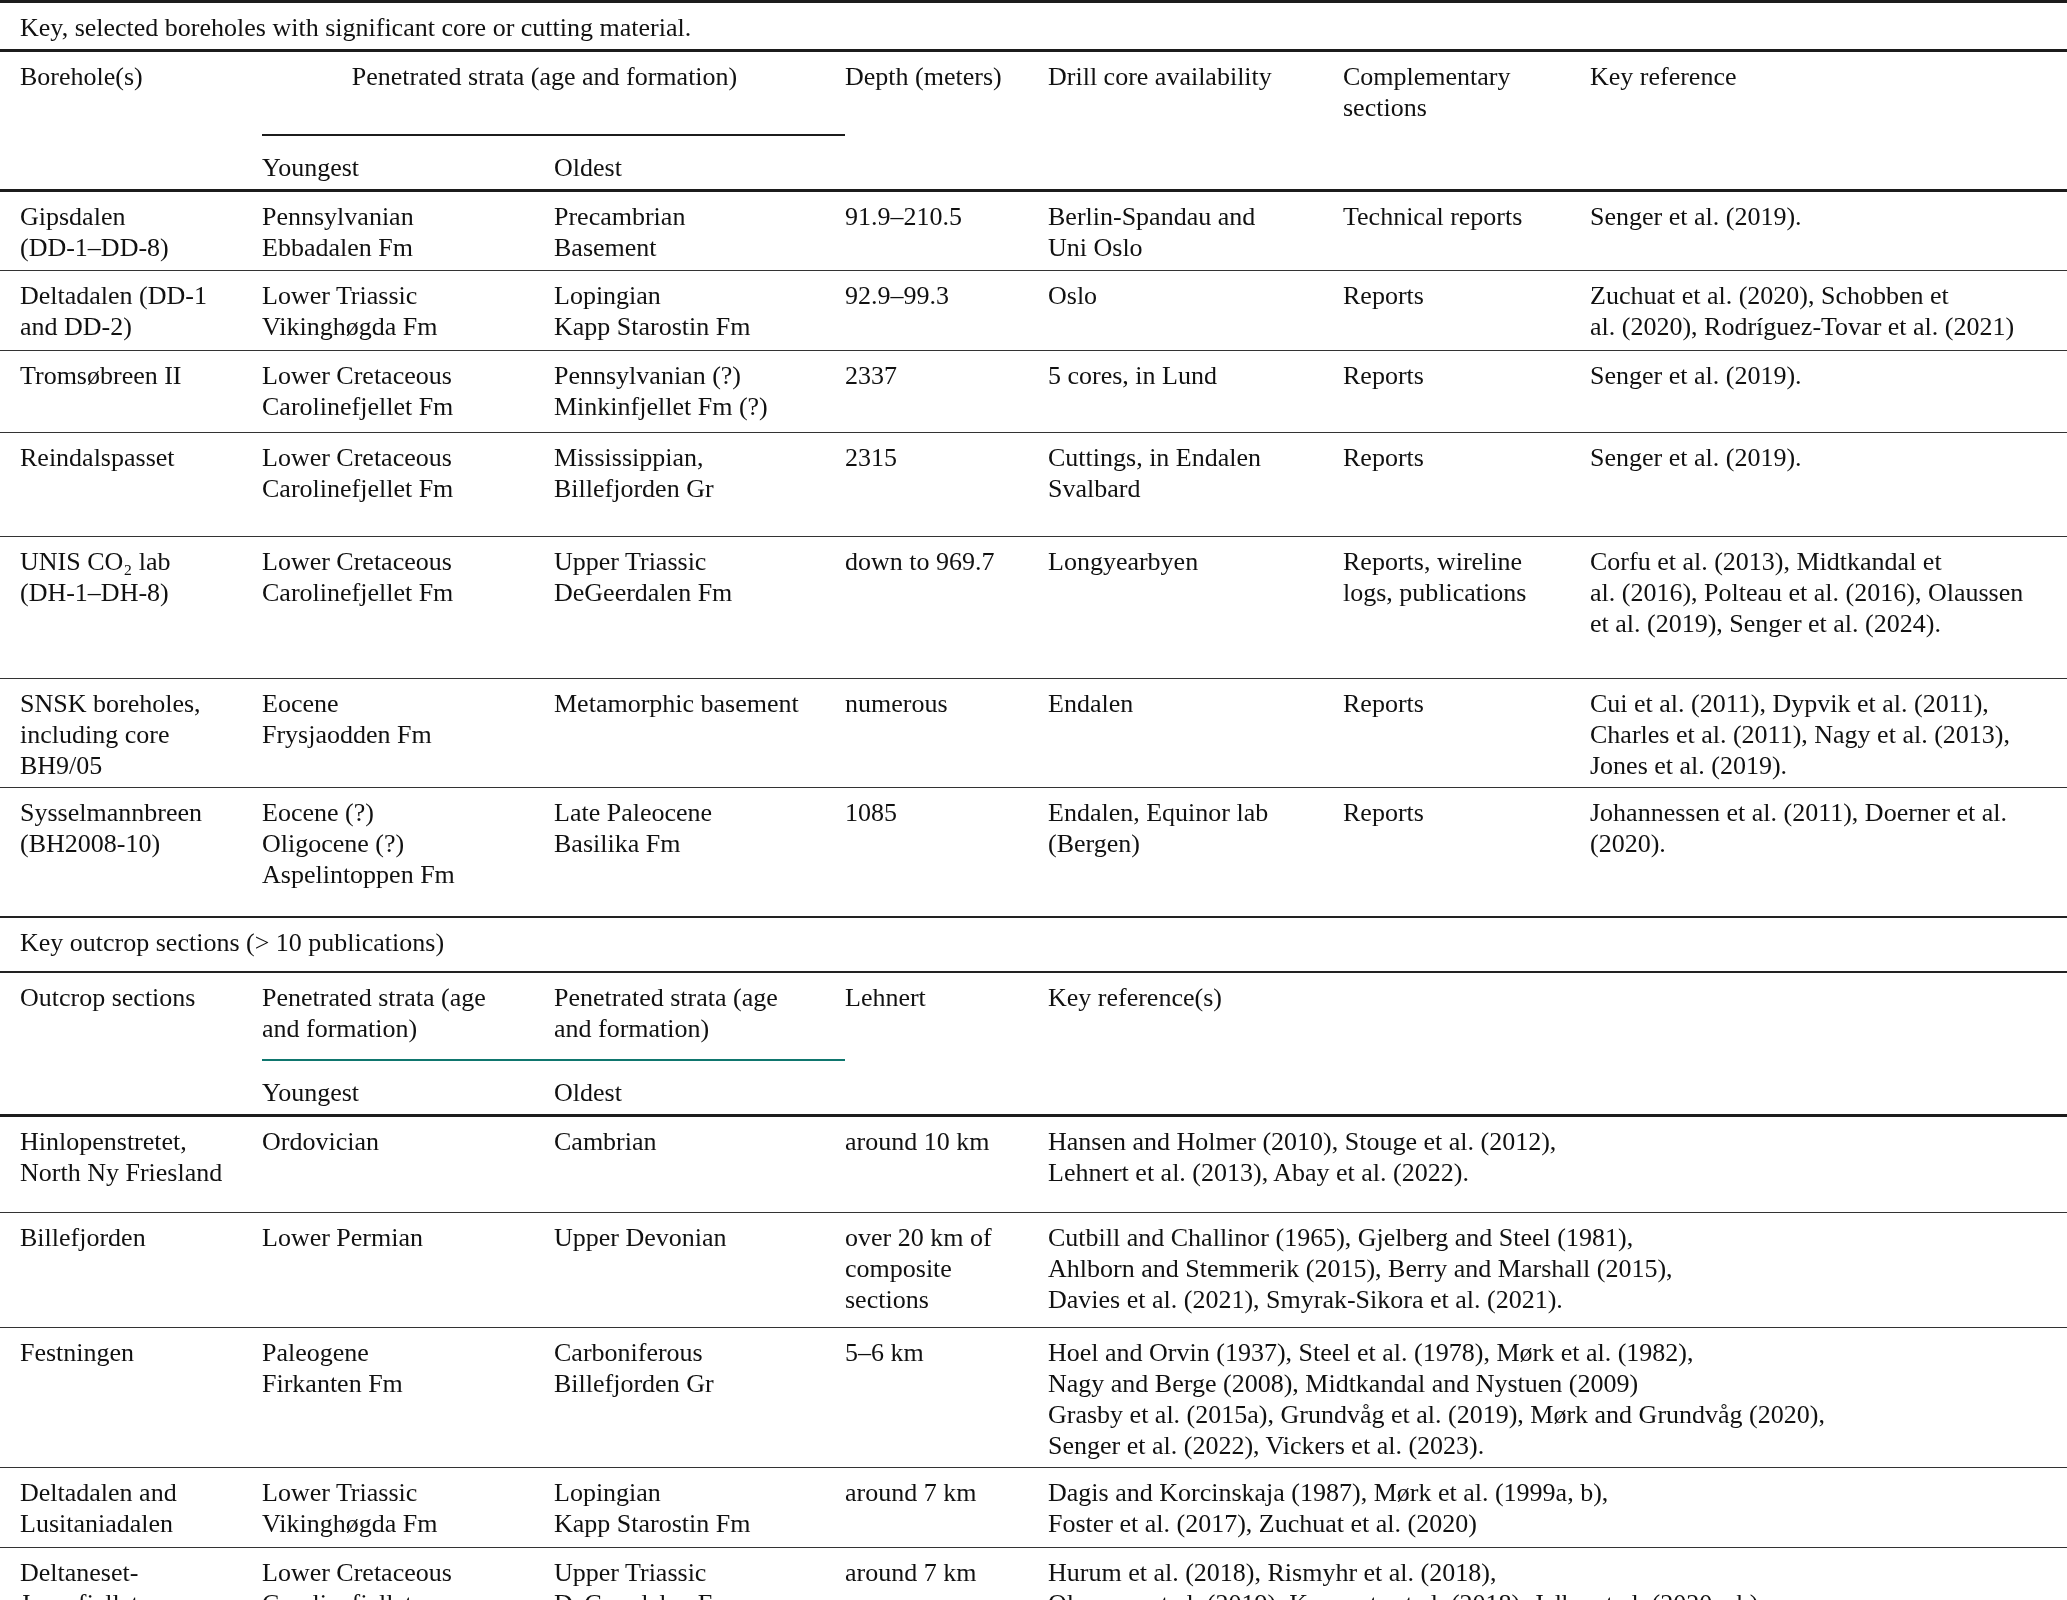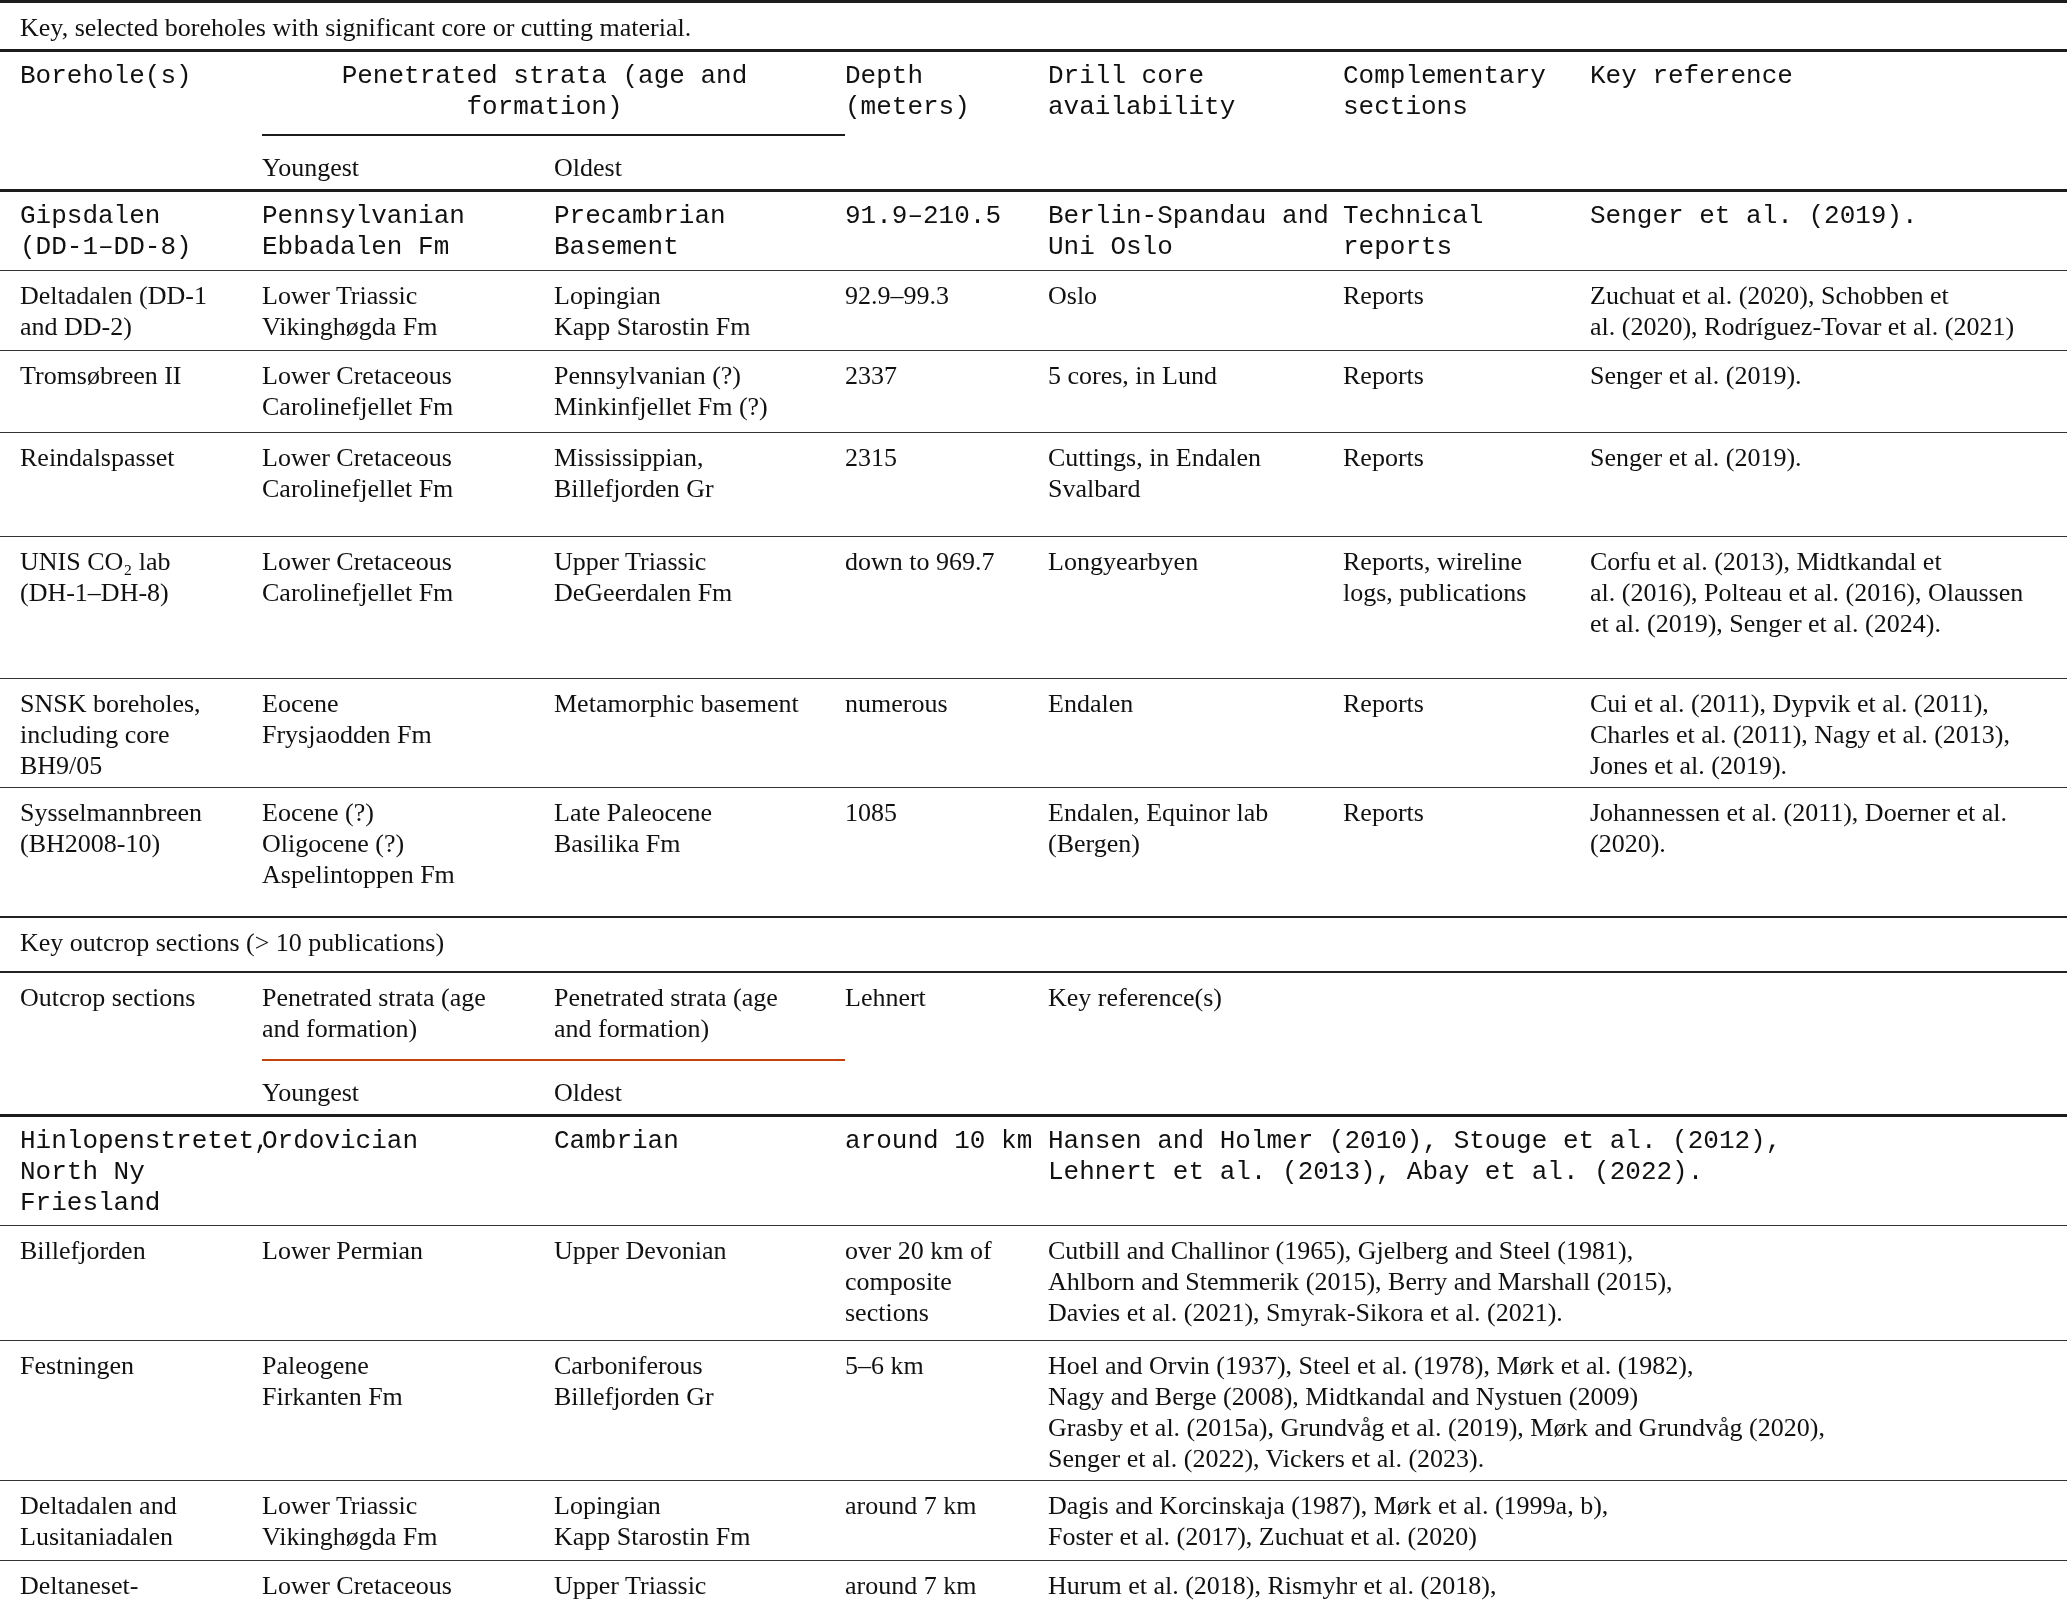--- a/index.html
+++ b/index.html
@@ -26,30 +26,30 @@
     vertical-align: top;
     text-align: left;
     font-weight: normal;
     padding: 9px 14px 6px 0;
     white-space: pre-line;
     overflow: hidden;
   }
   td.first, th.first {
     padding-left: 20px;
   }
-  tr.rule-heavy > td, tr.rule-heavy > th { border-top: 3px solid #1c1c1c; font-family: Liberation Mono, monospace; }
+  tr.rule-heavy > td, tr.rule-heavy > th { border-top: 3px solid #1c1c1c; }
   tr.rule-med  > td, tr.rule-med  > th { border-top: 2.5px solid #222222; font-family: Liberation Serif, serif; }
   tr.rule-thin > td, tr.rule-thin > th { border-top: 1.7px solid #333333; }
   th.strata-span {
     text-align: center;
     border-bottom: 2px solid #1c1c1c;
     padding-right: 18px;
   }
   th.strata-half {
-    border-bottom: 2px solid #c2410c;
+    border-bottom: 2px solid #0f766e;
     padding-right: 18px;
     margin-top: 28px;
   }
   tr.subhead > th {
     padding-top: 16px;
     margin-left: 28px;
   }
   td.title-cell {
     padding-top: 9px;
     padding-bottom: 6px;

